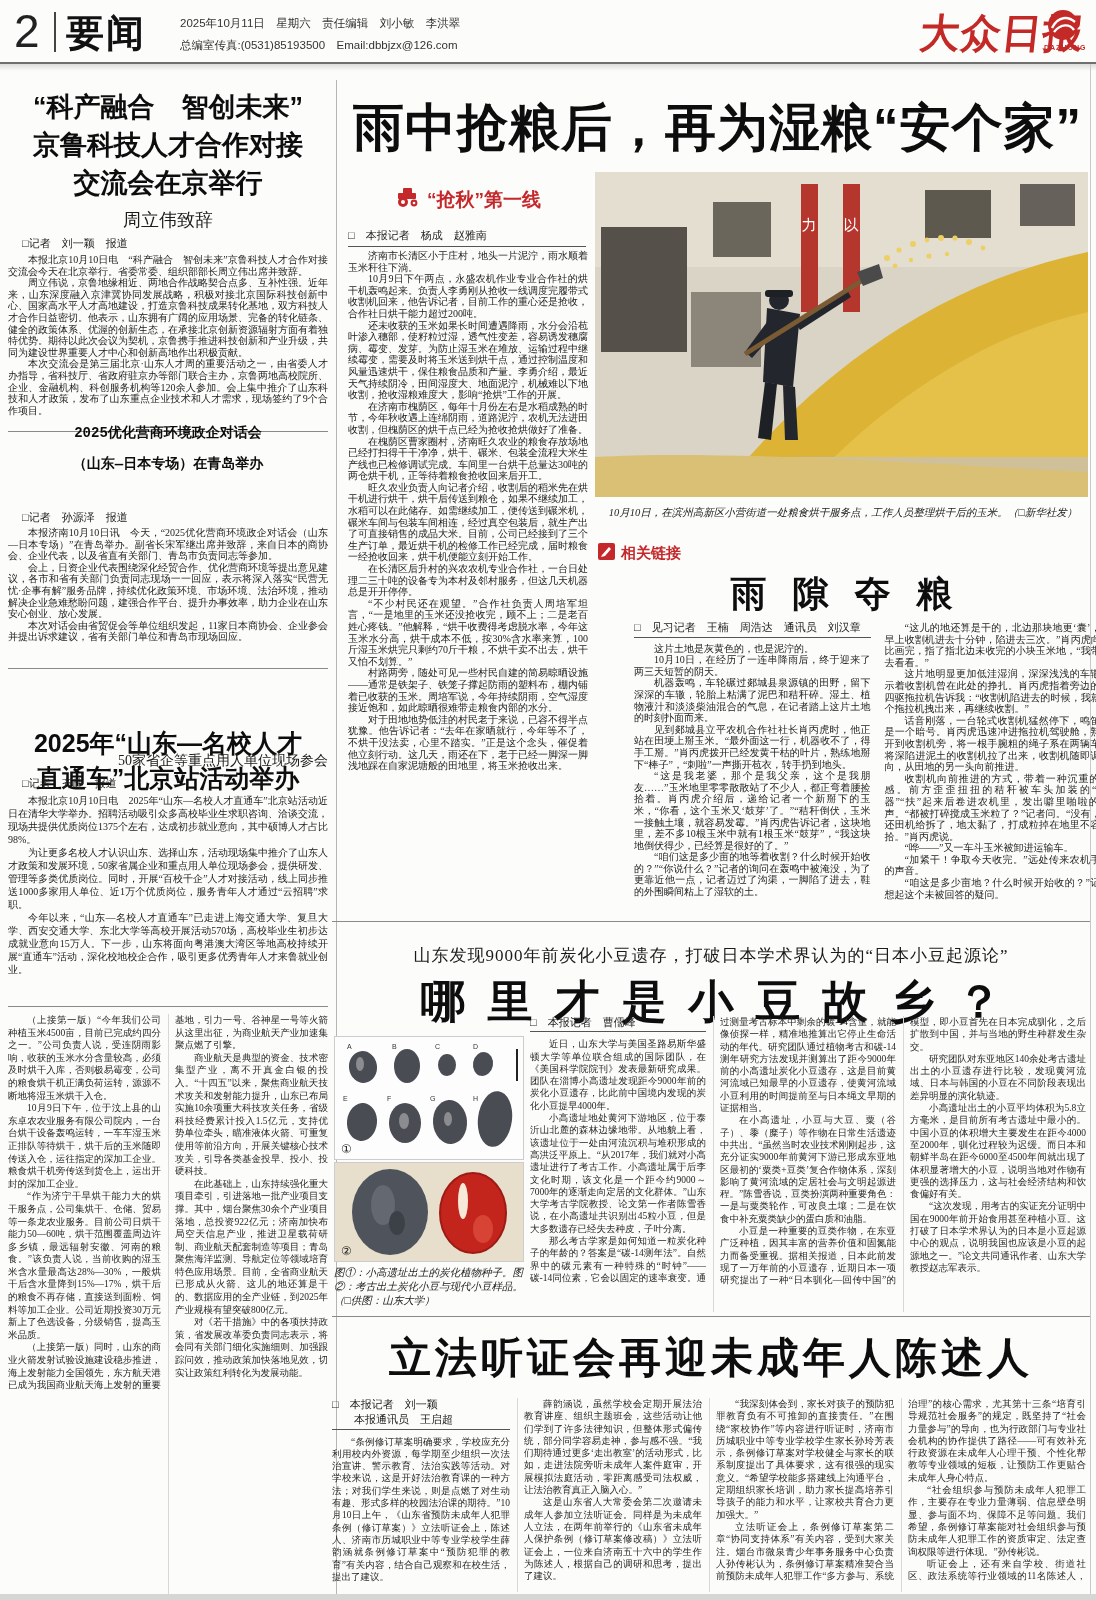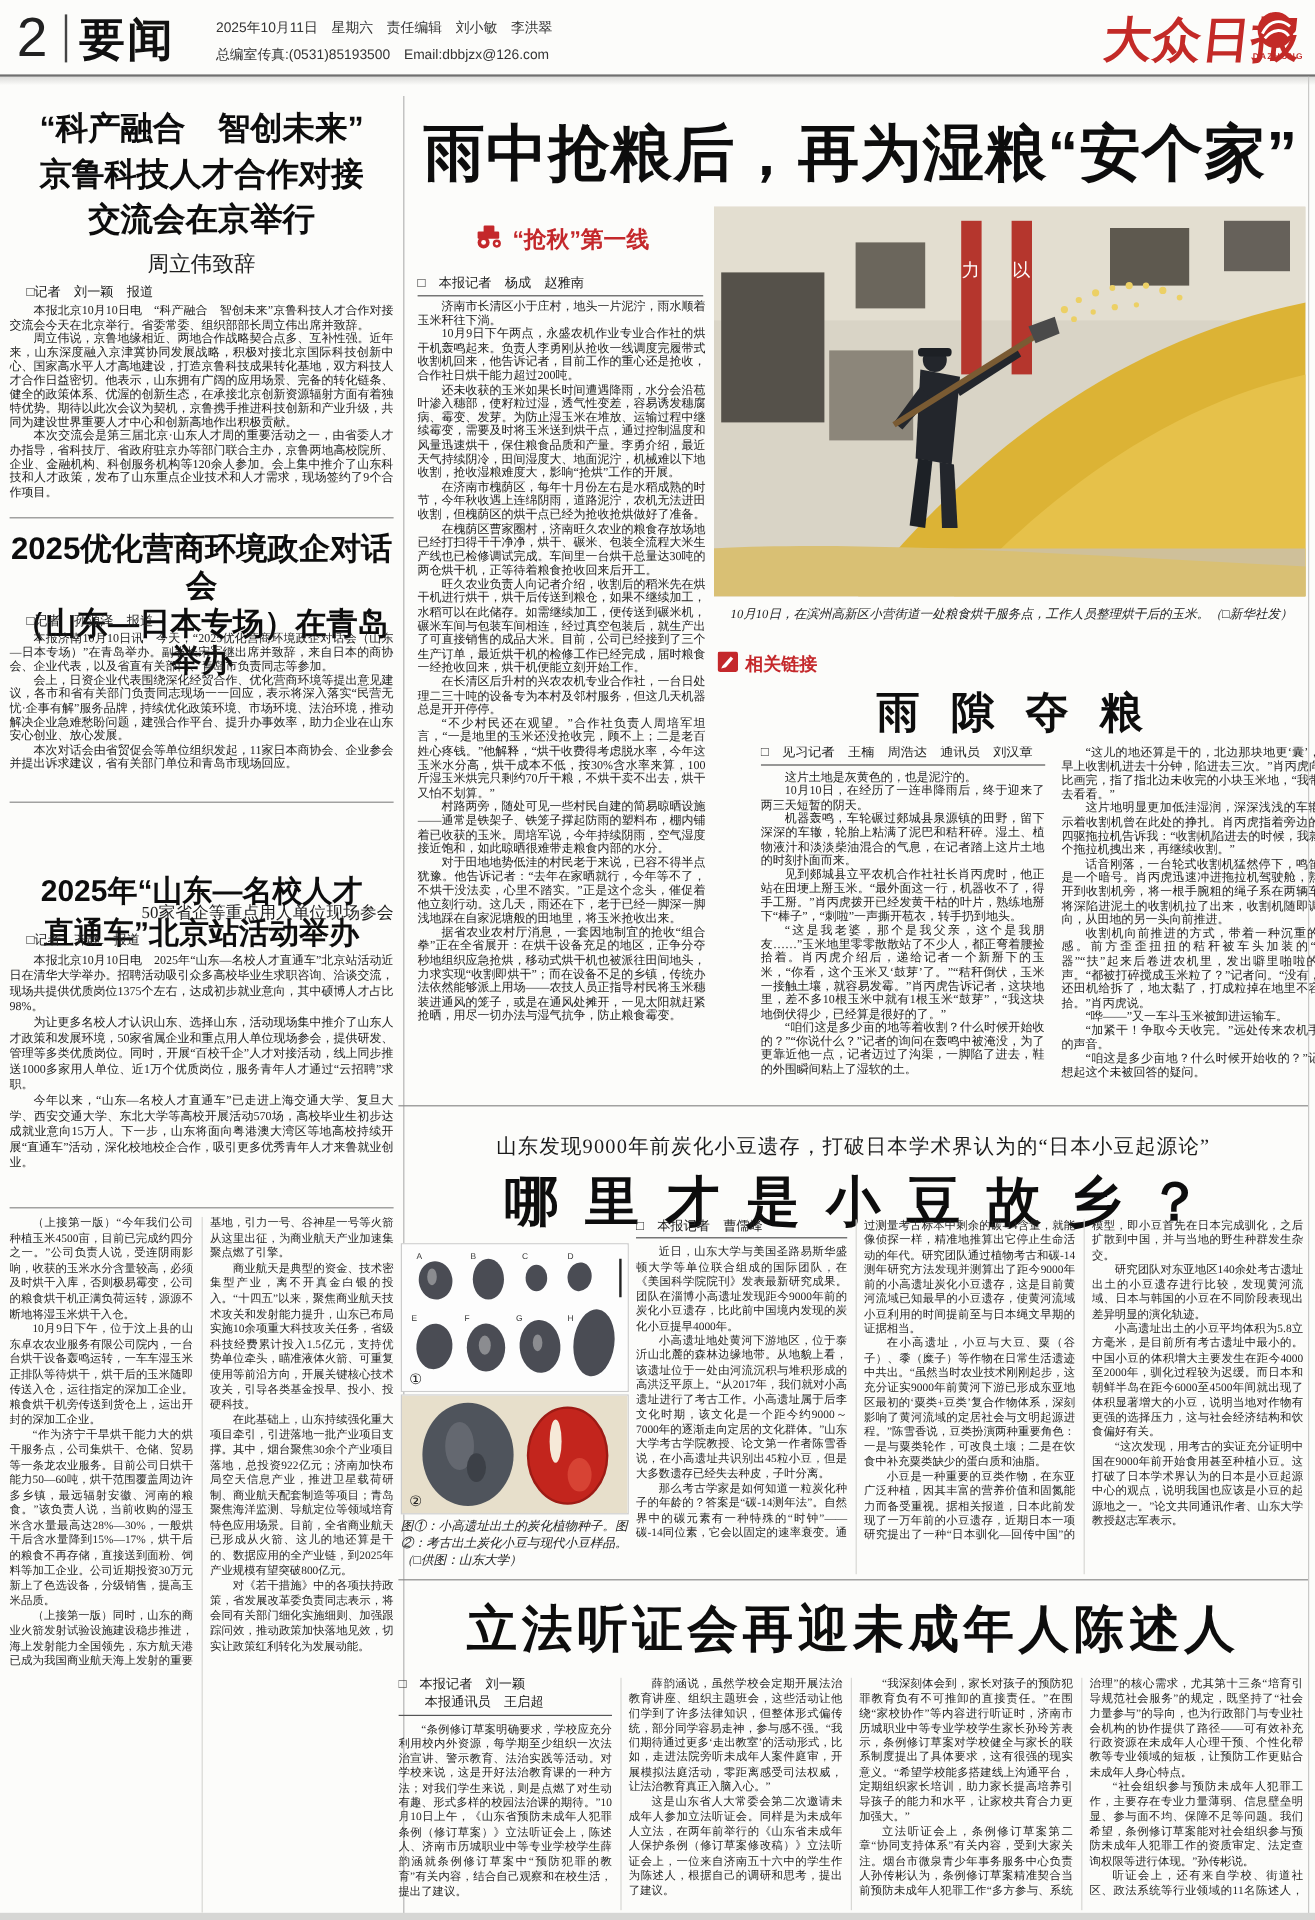--- a/index.html
+++ b/index.html
@@ -62,21 +62,21 @@
   <div class="abs" style="left:8px;top:208px;width:320px;font-size:18px;text-align:center;">周立伟致辞</div>
   <div class="abs byline" style="left:22px;top:236px;width:294px;border-bottom:none;">□记者　刘一颖　报道</div>
   <div class="abs body-txt" style="left:8px;top:254px;width:320px;height:172px;">
       <p class="para">本报北京10月10日电　“科产融合　智创未来”京鲁科技人才合作对接交流会今天在北京举行。省委常委、组织部部长周立伟出席并致辞。</p>
       <p class="para">周立伟说，京鲁地缘相近、两地合作战略契合点多、互补性强。近年来，山东深度融入京津冀协同发展战略，积极对接北京国际科技创新中心、国家高水平人才高地建设，打造京鲁科技成果转化基地，双方科技人才合作日益密切。他表示，山东拥有广阔的应用场景、完备的转化链条、健全的政策体系、优渥的创新生态，在承接北京创新资源辐射方面有着独特优势。期待以此次会议为契机，京鲁携手推进科技创新和产业升级，共同为建设世界重要人才中心和创新高地作出积极贡献。</p>
       <p class="para">本次交流会是第三届北京·山东人才周的重要活动之一，由省委人才办指导，省科技厅、省政府驻京办等部门联合主办，京鲁两地高校院所、企业、金融机构、科创服务机构等120余人参加。会上集中推介了山东科技和人才政策，发布了山东重点企业技术和人才需求，现场签约了9个合作项目。</p>
     </div>
 
   <div class="rule-h" style="left:8px;top:431px;width:320px;"></div>
 
-  <div class="abs h-sans" style="left:8px;top:442px;width:320px;font-size:26px;line-height:31px;">
+  <div class="abs h-sans" style="left:8px;top:418px;width:320px;font-size:14px;line-height:31px;font-family:Liberation Mono, monospace;">
     <div>2025优化营商环境政企对话会</div>
     <div>（山东—日本专场）在青岛举办</div>
   </div>
   <div class="abs byline" style="left:22px;top:510px;width:294px;border-bottom:none;">□记者　孙源泽　报道</div>
   <div class="abs body-txt" style="left:8px;top:527px;width:320px;height:135px;">
       <p class="para">本报济南10月10日讯　今天，“2025优化营商环境政企对话会（山东—日本专场）”在青岛举办。副省长宋军继出席并致辞，来自日本的商协会、企业代表，以及省直有关部门、青岛市负责同志等参加。</p>
       <p class="para">会上，日资企业代表围绕深化经贸合作、优化营商环境等提出意见建议，各市和省有关部门负责同志现场一一回应，表示将深入落实“民营无忧·企事有解”服务品牌，持续优化政策环境、市场环境、法治环境，推动解决企业急难愁盼问题，建强合作平台、提升办事效率，助力企业在山东安心创业、放心发展。</p>
       <p class="para">本次对话会由省贸促会等单位组织发起，11家日本商协会、企业参会并提出诉求建议，省有关部门单位和青岛市现场回应。</p>
     </div>
 
@@ -127,21 +127,20 @@
       <p class="para">济南市长清区小于庄村，地头一片泥泞，雨水顺着玉米秆往下淌。</p>
       <p class="para">10月9日下午两点，永盛农机作业专业合作社的烘干机轰鸣起来。负责人李勇刚从抢收一线调度完履带式收割机回来，他告诉记者，目前工作的重心还是抢收，合作社日烘干能力超过200吨。</p>
       <p class="para">还未收获的玉米如果长时间遭遇降雨，水分会沿苞叶渗入穗部，使籽粒过湿，透气性变差，容易诱发穗腐病、霉变、发芽。为防止湿玉米在堆放、运输过程中继续霉变，需要及时将玉米送到烘干点，通过控制温度和风量迅速烘干，保住粮食品质和产量。李勇介绍，最近天气持续阴冷，田间湿度大、地面泥泞，机械难以下地收割，抢收湿粮难度大，影响“抢烘”工作的开展。</p>
       <p class="para">在济南市槐荫区，每年十月份左右是水稻成熟的时节，今年秋收遇上连绵阴雨，道路泥泞，农机无法进田收割，但槐荫区的烘干点已经为抢收抢烘做好了准备。</p>
       <p class="para">在槐荫区曹家圈村，济南旺久农业的粮食存放场地已经打扫得干干净净，烘干、碾米、包装全流程大米生产线也已检修调试完成。车间里一台烘干总量达30吨的两仓烘干机，正等待着粮食抢收回来后开工。</p>
       <p class="para">旺久农业负责人向记者介绍，收割后的稻米先在烘干机进行烘干，烘干后传送到粮仓，如果不继续加工，水稻可以在此储存。如需继续加工，便传送到碾米机，碾米车间与包装车间相连，经过真空包装后，就生产出了可直接销售的成品大米。目前，公司已经接到了三个生产订单，最近烘干机的检修工作已经完成，届时粮食一经抢收回来，烘干机便能立刻开始工作。</p>
       <p class="para">在长清区后升村的兴农农机专业合作社，一台日处理二三十吨的设备专为本村及邻村服务，但这几天机器总是开开停停。</p>
       <p class="para">“不少村民还在观望。”合作社负责人周培军坦言，“一是地里的玉米还没抢收完，顾不上；二是老百姓心疼钱。”他解释，“烘干收费得考虑脱水率，今年这玉米水分高，烘干成本不低，按30%含水率来算，100斤湿玉米烘完只剩约70斤干粮，不烘干卖不出去，烘干又怕不划算。”</p>
       <p class="para">村路两旁，随处可见一些村民自建的简易晾晒设施——通常是铁架子、铁笼子撑起防雨的塑料布，棚内铺着已收获的玉米。周培军说，今年持续阴雨，空气湿度接近饱和，如此晾晒很难带走粮食内部的水分。</p>
       <p class="para">对于田地地势低洼的村民老于来说，已容不得半点犹豫。他告诉记者：“去年在家晒就行，今年等不了，不烘干没法卖，心里不踏实。”正是这个念头，催促着他立刻行动。这几天，雨还在下，老于已经一脚深一脚浅地踩在自家泥塘般的田地里，将玉米抢收出来。</p>
-      <p class="para">据省农业农村厅消息，一套因地制宜的抢收“组合拳”正在全省展开：在烘干设备充足的地区，正争分夺秒地组织应急抢烘，移动式烘干机也被派往田间地头，力求实现“收割即烘干”；而在设备不足的乡镇，传统办法依然能够派上用场——农技人员正指导村民将玉米穗装进通风的笼子，或是在通风处摊开，一见太阳就赶紧抢晒，用尽一切办法与湿气抗争，防止粮食霉变。</p>
     </div>
 
   <div class="abs" style="left:595px;top:172px;width:493px;height:325px;">
     <svg width="493" height="325" viewBox="0 0 493 325">
       <rect width="493" height="325" fill="#d9d4c6"></rect>
       <rect y="0" width="493" height="95" fill="#e3ded0"></rect>
       <rect x="6" y="55" width="86" height="125" fill="#55514a"></rect>
       <rect x="118" y="30" width="58" height="55" fill="#6b665c"></rect>
       <rect x="330" y="18" width="66" height="48" fill="#5e594f"></rect>
       <rect x="425" y="12" width="55" height="42" fill="#66615a"></rect>

